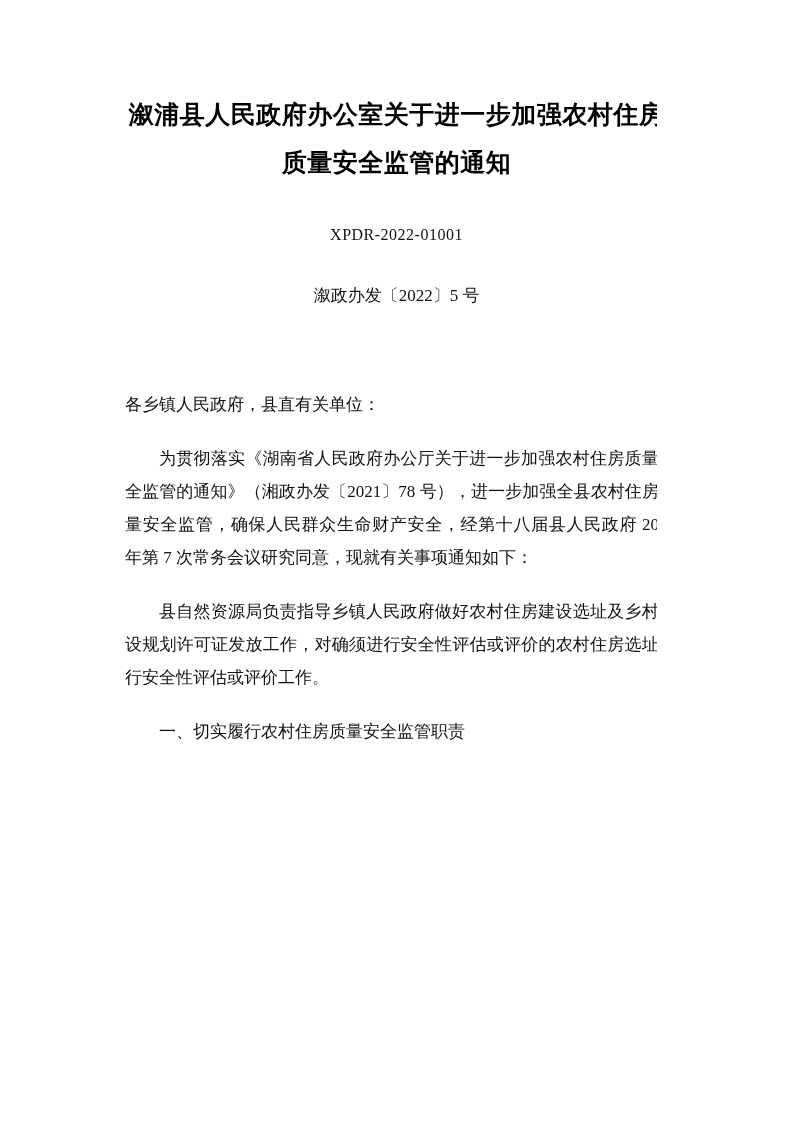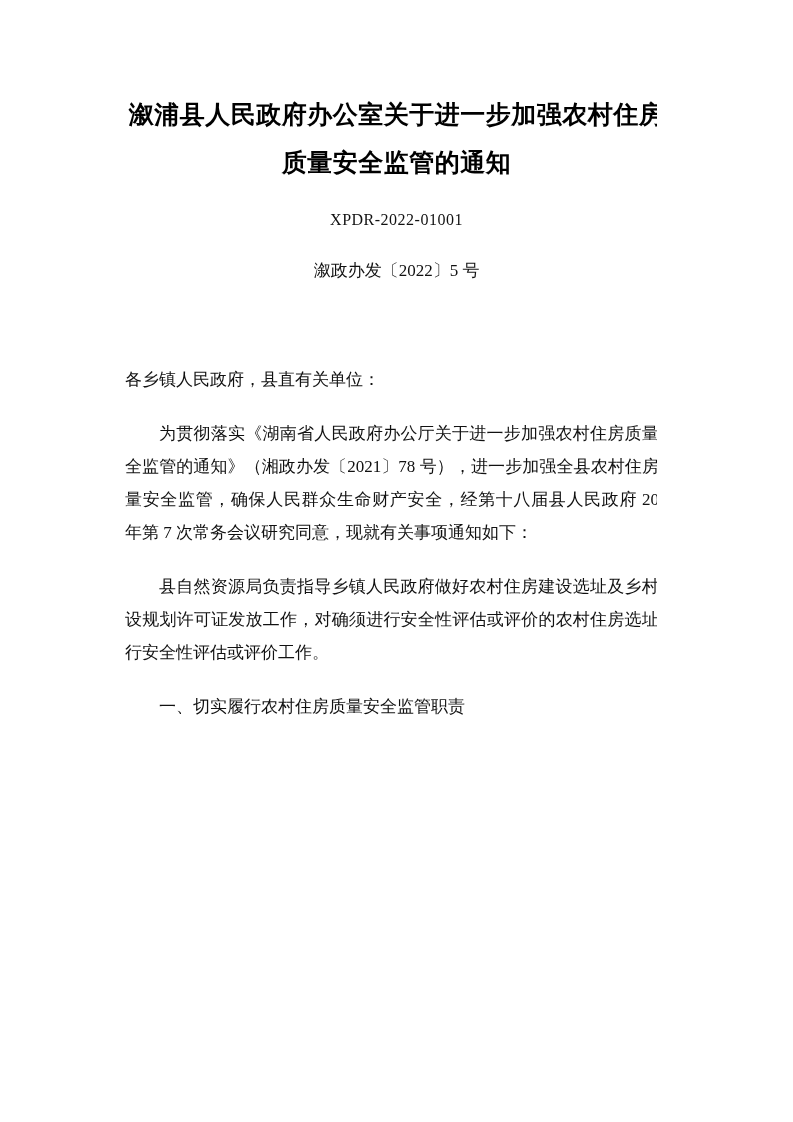--- a/index.html
+++ b/index.html
@@ -27,29 +27,29 @@
     margin: 90px 0 0 0;
     font-family: "Liberation Sans", "DejaVu Sans", sans-serif;
     font-weight: 700;
     font-size: 25px;
     line-height: 48px;
     text-align: center;
     letter-spacing: 0.5px;
     color: #000000;
   }
   .doc-code {
-    margin-top: 25px;
+    margin-top: 40px;
     text-align: center;
     font-size: 16px;
     line-height: 18px;
     letter-spacing: 0.5px;
     color: #111111;
   }
   .doc-number {
-    margin-top: 32px;
+    margin-top: 42px;
     text-align: center;
     font-size: 17px;
     line-height: 20px;
     color: #111111;
   }
   .body-text {
     margin-top: 82px;
   }
   .para {
     margin: 0 0 21px 8px;

